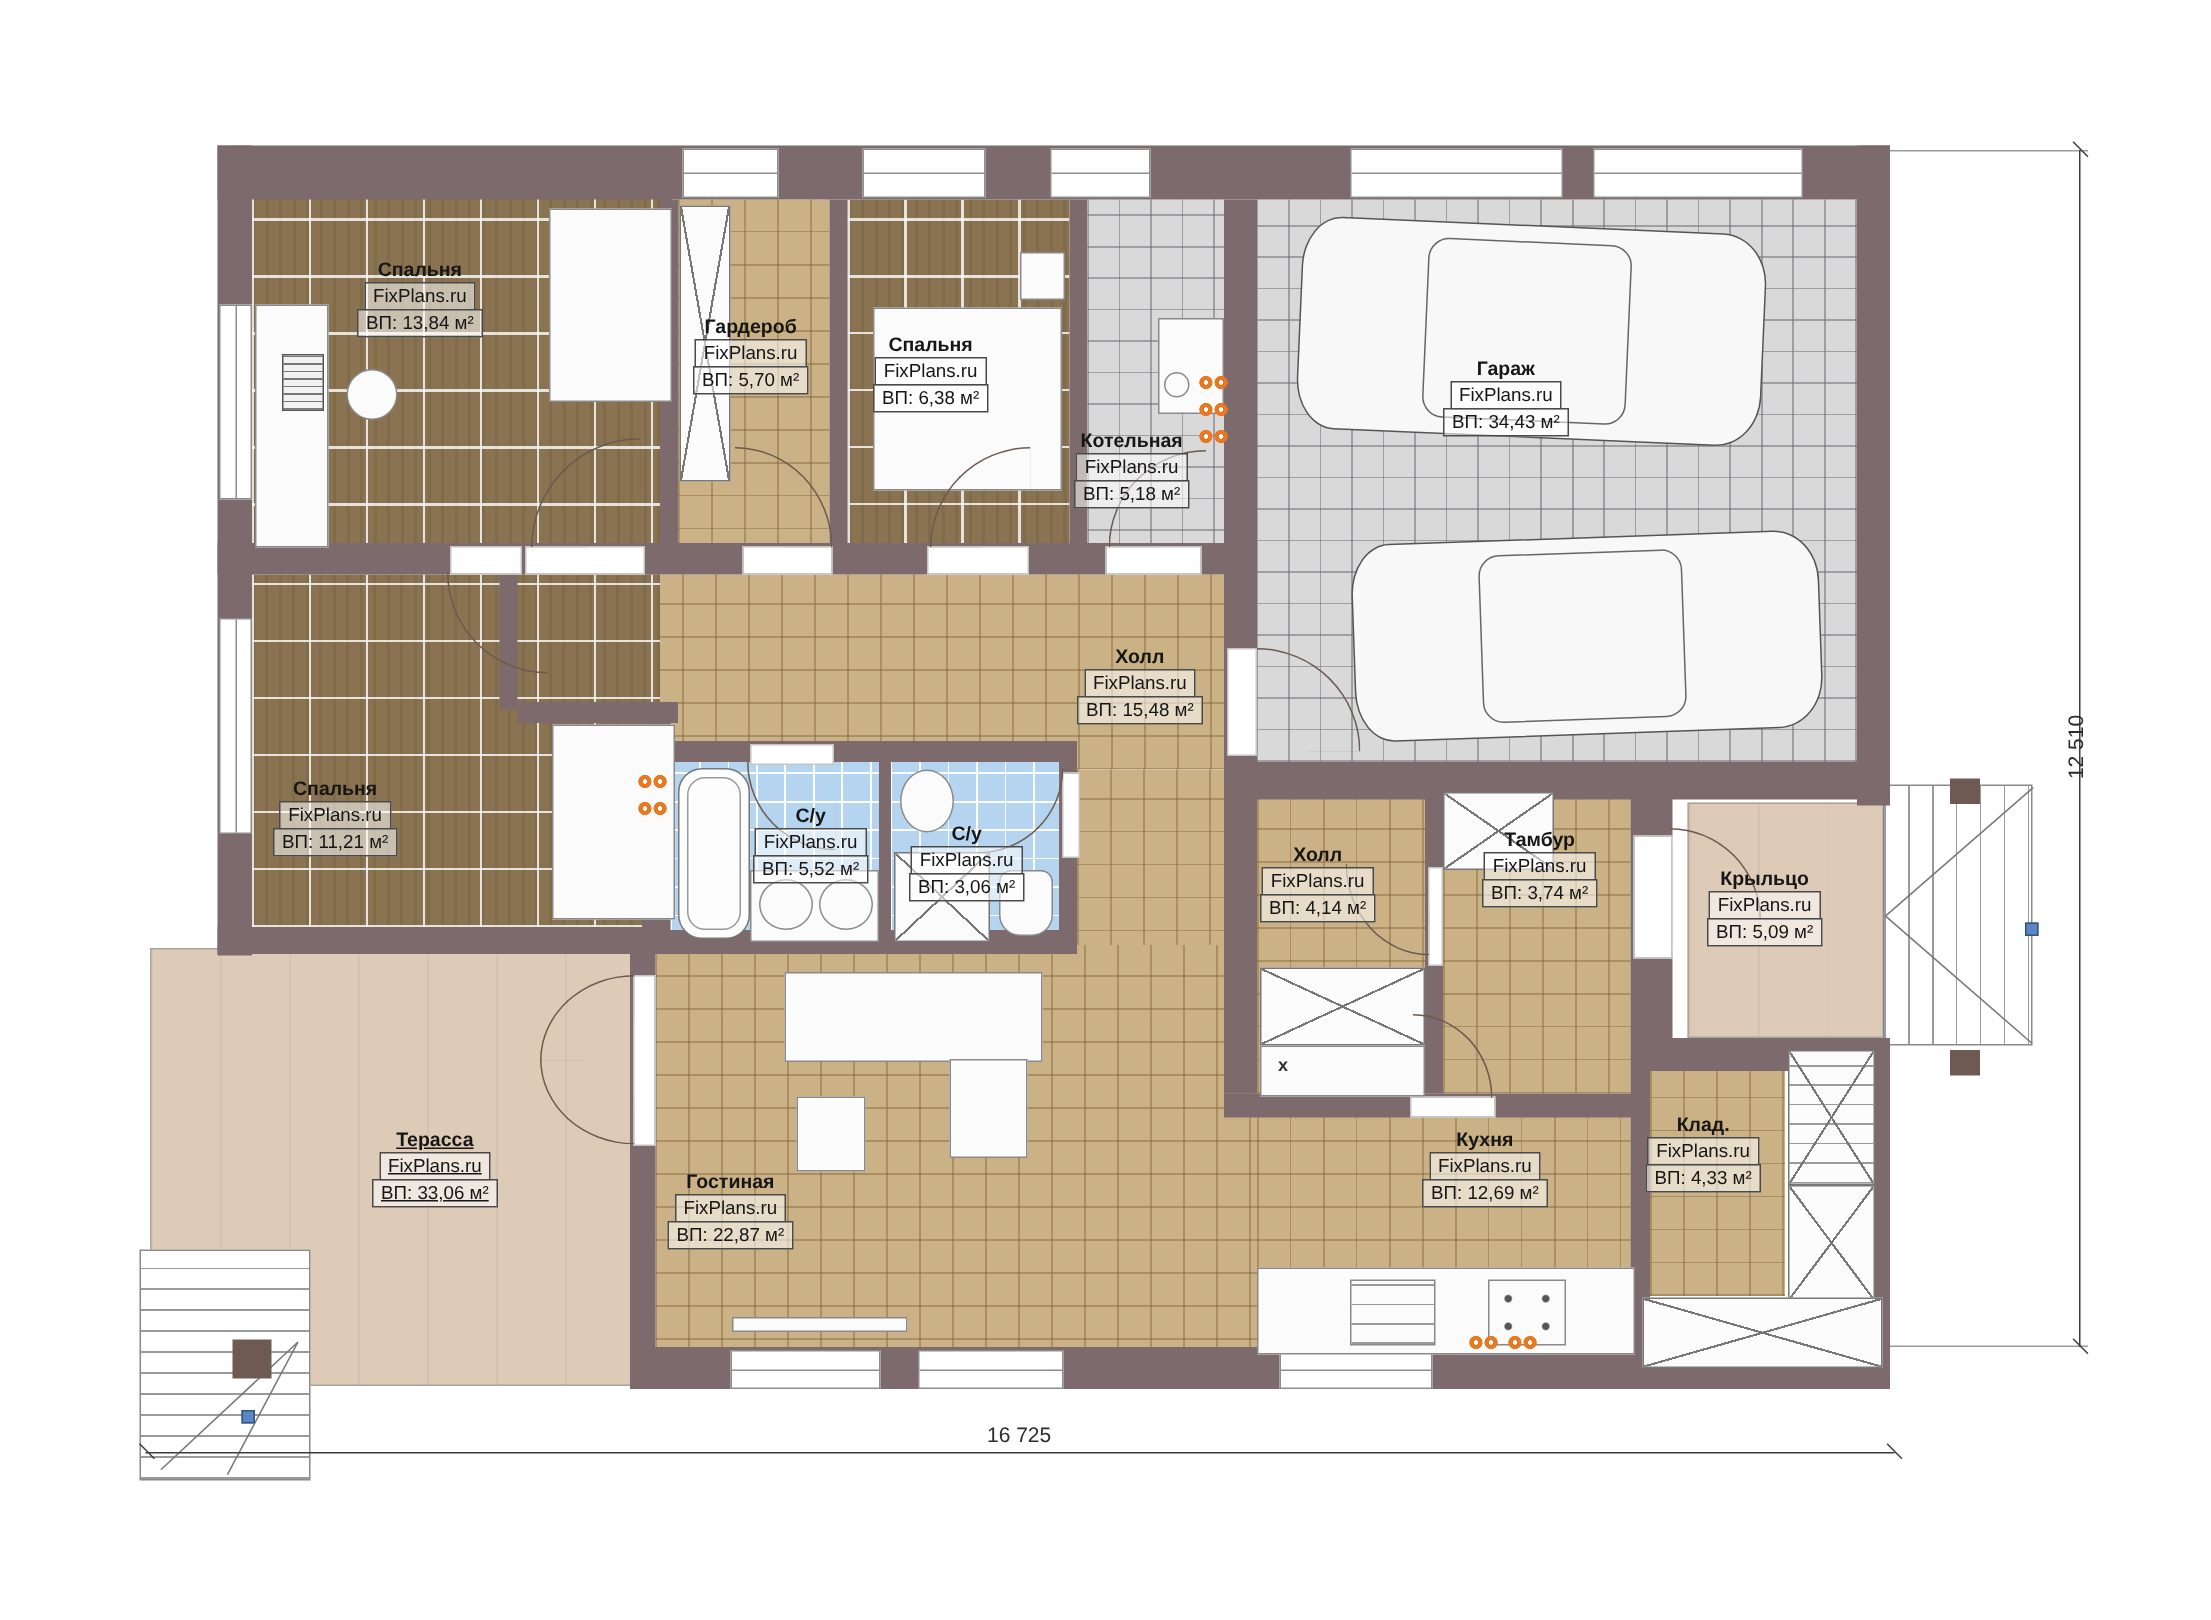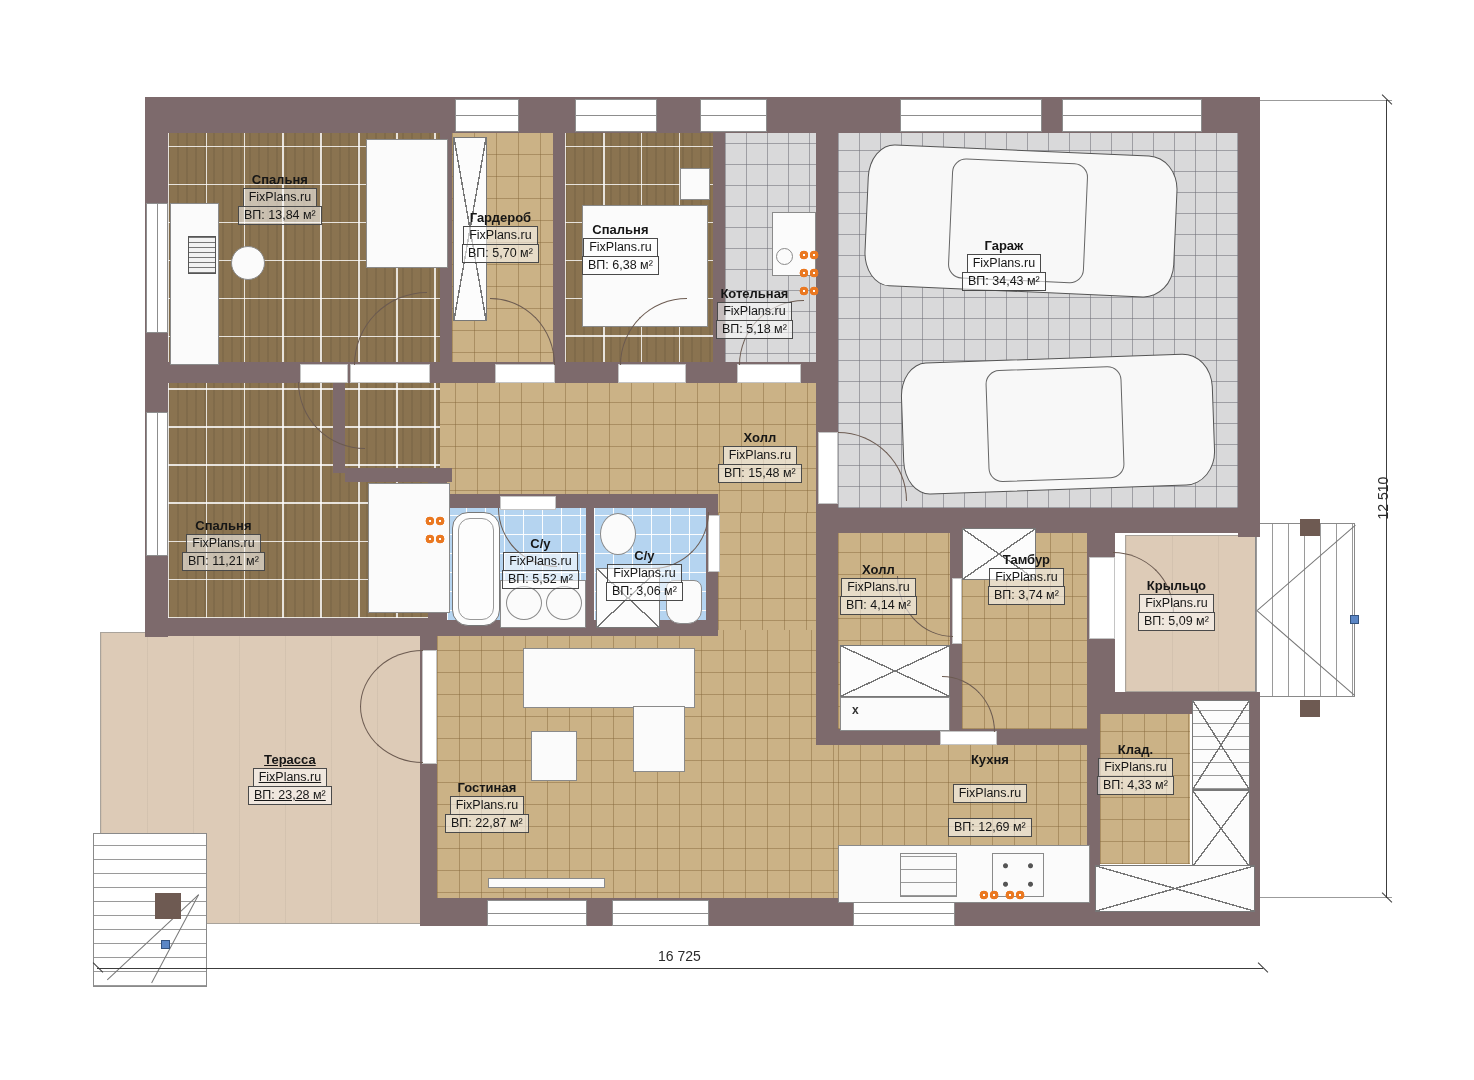--- a/index.html
+++ b/index.html
@@ -287,28 +287,28 @@
     <div class="rl-box">ВП: 3,74 м²</div>
   </div>
   <div class="room-label" style="left:1138px;top:578px;">
     <div class="rl-name">Крыльцо</div>
     <div class="rl-box">FixPlans.ru</div>
     <div class="rl-box">ВП: 5,09 м²</div>
   </div>
   <div class="room-label" style="left:248px;top:752px;text-decoration:underline;">
     <div class="rl-name">Терасса</div>
     <div class="rl-box">FixPlans.ru</div>
-    <div class="rl-box">ВП: 23,28 м²</div>
+    <div class="rl-box">ВП: 33,06 м²</div>
   </div>
   <div class="room-label" style="left:445px;top:780px;">
     <div class="rl-name">Гостиная</div>
     <div class="rl-box">FixPlans.ru</div>
     <div class="rl-box">ВП: 22,87 м²</div>
   </div>
-  <div class="room-label" style="left:948px;top:752px;gap:16px;">
+  <div class="room-label" style="left:948px;top:752px;">
     <div class="rl-name">Кухня</div>
     <div class="rl-box">FixPlans.ru</div>
     <div class="rl-box">ВП: 12,69 м²</div>
   </div>
   <div class="room-label" style="left:1097px;top:742px;">
     <div class="rl-name">Клад.</div>
     <div class="rl-box">FixPlans.ru</div>
     <div class="rl-box">ВП: 4,33 м²</div>
   </div>
 

